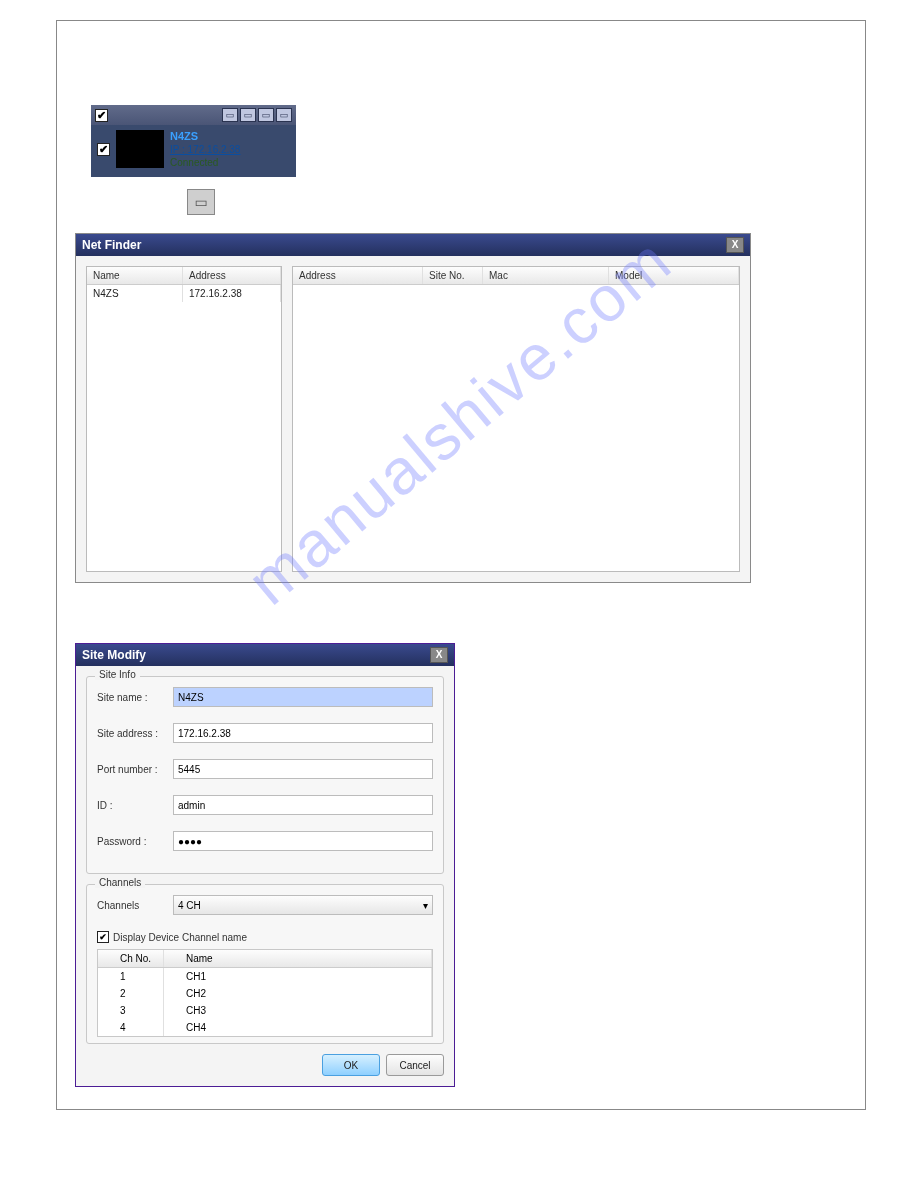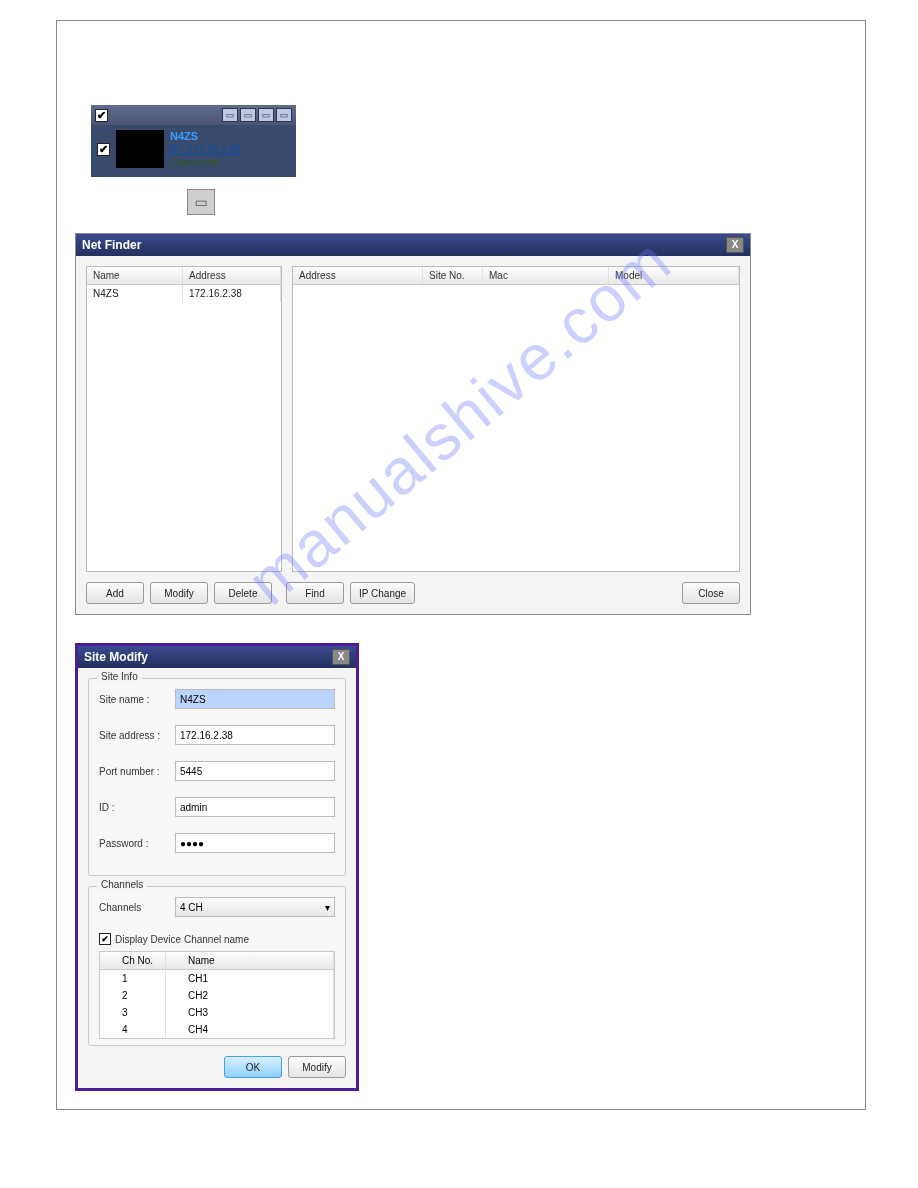--- a/index.html
+++ b/index.html
@@ -173,22 +173,22 @@
   .btn.primary {
     background: linear-gradient(#d6f0ff, #8fd0ff);
     border: 1px solid #4aa0e0;
     text-align: center;
   }
 
   
   .sitemodify {
     position: absolute;
     top: 622px; left: 18px;
-    width: 284px;
-    border: 3px solid #4c1d95;
+    width: 380px;
+    border: 1px solid #4c1d95;
     background: #f4f4f4;
   }
   .sm-body { padding: 10px; }
   .fieldset {
     border: 1px solid #c8c8c8;
     border-radius: 3px;
     padding: 10px 10px 6px 10px;
     margin-bottom: 10px;
     position: relative;
     background: #f7f7f7;
@@ -325,34 +325,20 @@
         </div>
         <div class="list-panel lp-right">
           <div class="list-head">
             <div class="rcol-addr">Address</div>
             <div class="rcol-port">Site No.</div>
             <div class="rcol-mac">Mac</div>
             <div class="rcol-model">Model</div>
           </div>
         </div>
       </div>
-      <div class="nf-btnrow">
-        <div class="btn-group">
-          <button class="btn">Add</button>
-          <button class="btn">Modify</button>
-          <button class="btn">Delete</button>
-        </div>
-        <div class="btn-group" style="margin-left:14px;margin-right:auto">
-          <button class="btn">Find</button>
-          <button class="btn">IP Change</button>
-        </div>
-        <div class="btn-group">
-          <button class="btn">Close</button>
-        </div>
-      </div>
     </div>
   </div>
 
   <div class="sitemodify">
     <div class="win-title">
       <span>Site Modify</span>
       <span class="win-close">X</span>
     </div>
     <div class="sm-body">
       <div class="fieldset">
@@ -411,20 +397,20 @@
           </div>
           <div class="ch-row">
             <div class="cc-no">4</div>
             <div class="cc-name">CH4</div>
           </div>
         </div>
       </div>
 
       <div class="sm-btnrow">
         <button class="btn primary">OK</button>
-        <button class="btn">Modify</button>
+        <button class="btn">Cancel</button>
       </div>
     </div>
   </div>
 
   <div class="watermark">manualshive.com</div>
 
 </div>
 
 </body></html>

